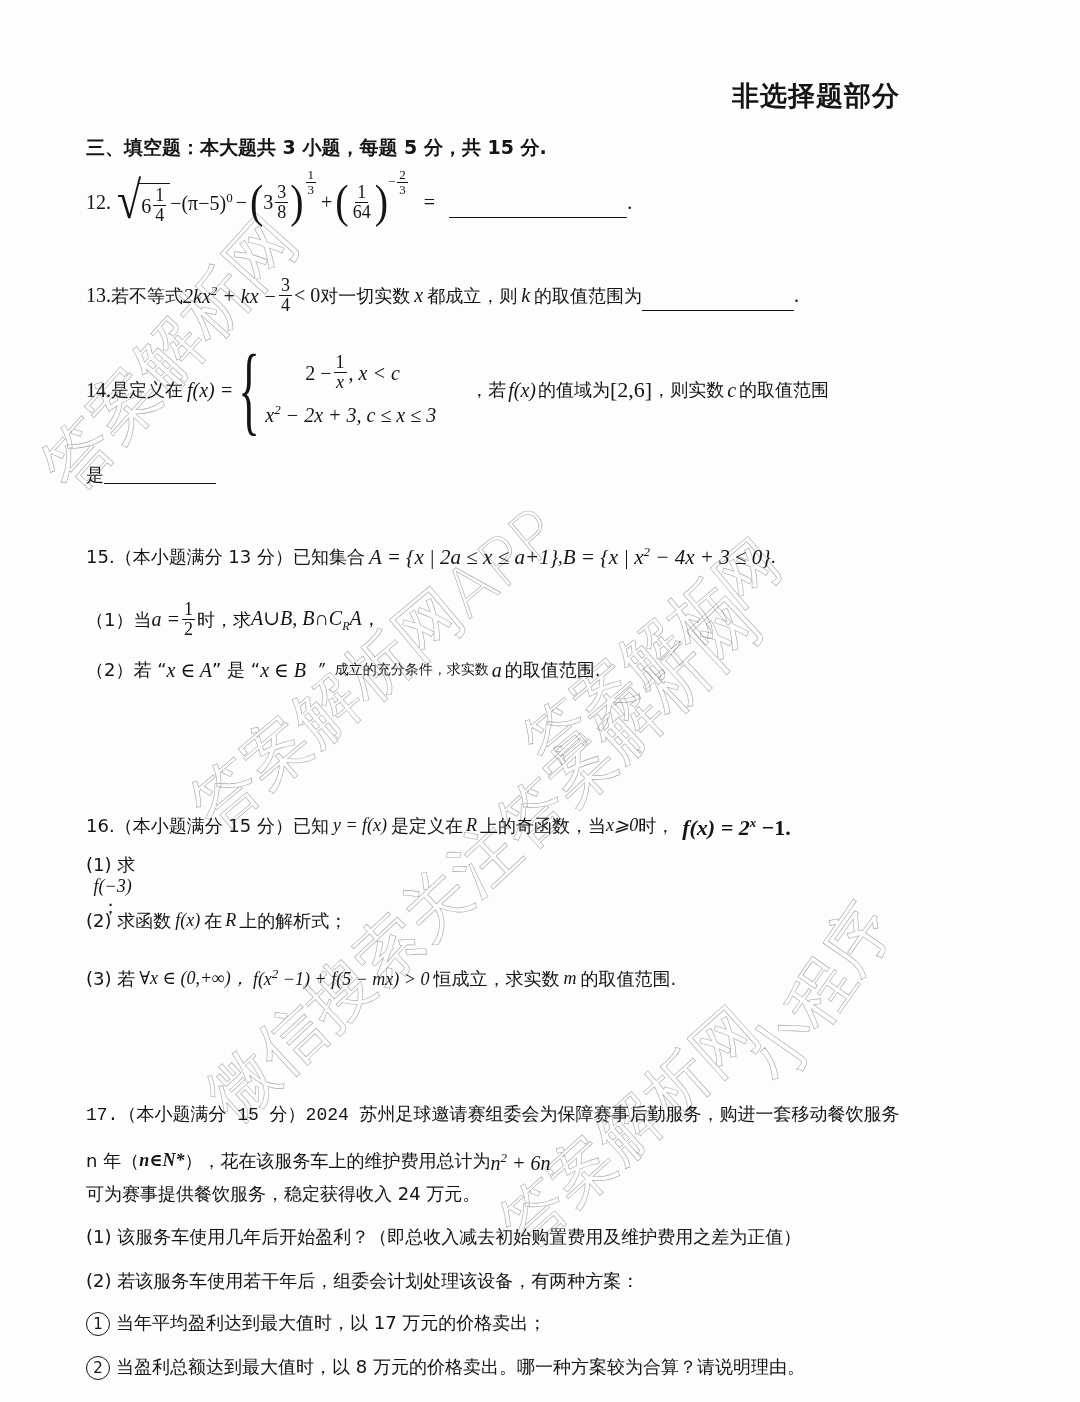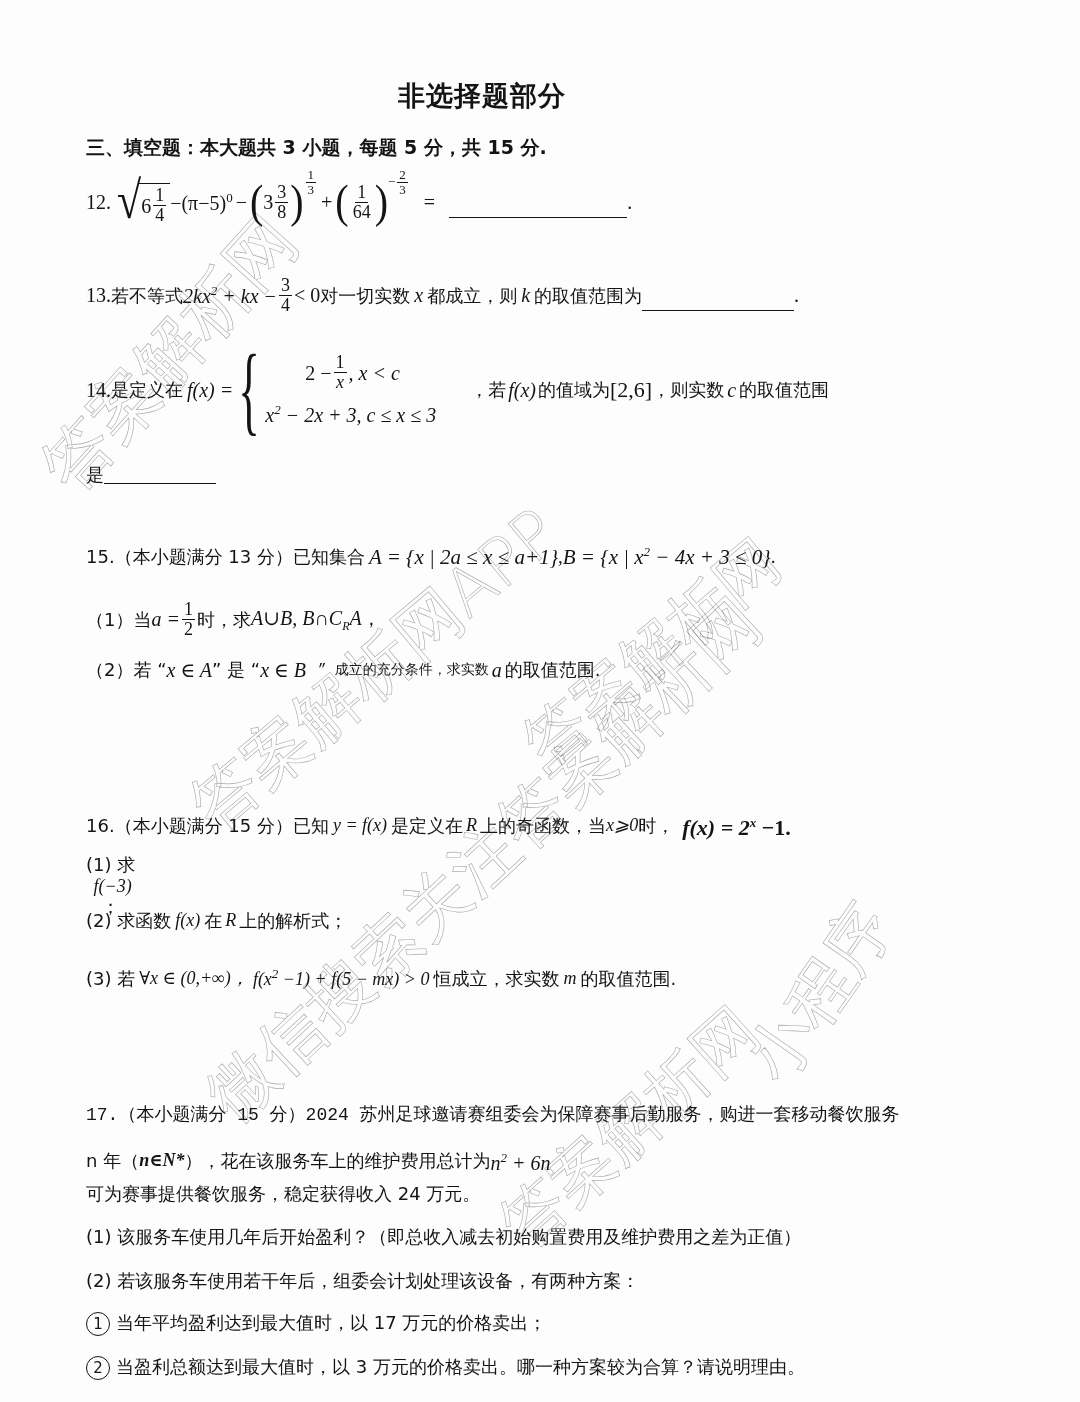--- a/index.html
+++ b/index.html
@@ -6,21 +6,21 @@
   body {
     width: 1080px; height: 1402px; position: relative; overflow: hidden;
     font-family: "DejaVu Serif", "Liberation Serif", serif;
     color: #141414;
   }
   .page { position: absolute; inset: 0; }
   .ln { position: absolute; left: 86px; white-space: nowrap; font-size: 19px; line-height: 1.2; }
   .serif-math { font-family: "Liberation Serif", "DejaVu Serif", serif; }
   .it { font-style: italic; }
   .b { font-weight: bold; }
-  .title { position: absolute; top: 78px; left: 0; width: 900px; text-align: center; font-size: 27px; font-weight: bold; letter-spacing: 1px; font-family: "DejaVu Sans", sans-serif; margin-left: 32px; }
+  .title { position: absolute; top: 78px; left: 0; width: 900px; text-align: right; font-size: 27px; font-weight: bold; letter-spacing: 1px; font-family: "DejaVu Sans", sans-serif; }
   .section { font-weight: bold; font-size: 19px; font-family: "DejaVu Sans", sans-serif; }
   .frac { display: inline-flex; flex-direction: column; align-items: center; vertical-align: middle; margin: 0 2px; font-size: 18px; line-height: 1.05; }
   .frac .num { border-bottom: 1.5px solid #141414; padding: 0 2px; }
   .frac .den { padding: 0 2px; }
   .frac.small { font-size: 13px; }
   .frac.small .num { border-bottom-width: 1px; }
   .sup { vertical-align: super; font-size: 13px; }
   .big-paren { font-size: 40px; vertical-align: middle; font-weight: 300; transform: scaleY(1.15); display: inline-block; }
   .sqrt { display: inline-flex; align-items: flex-start; }
   .sqrt .rad { font-size: 44px; line-height: 1; transform: scaleY(1.2); display: inline-block; margin-right: -2px; }
@@ -206,21 +206,21 @@
     <span>），花在该服务车上的维护费用总计为</span>
     <span class="it serif-math" style="font-size:20px;"><span>n</span><span class="sup">2</span><span> + 6n</span></span>
   </div>
   <div class="ln" style="top:1183px; font-size:18px; font-family:'DejaVu Sans',sans-serif;">可为赛事提供餐饮服务，稳定获得收入 24 万元。</div>
   <div class="ln" style="top:1226px; font-size:18px; font-family:'DejaVu Sans',sans-serif;">(1) 该服务车使用几年后开始盈利？（即总收入减去初始购置费用及维护费用之差为正值）</div>
   <div class="ln" style="top:1270px; font-size:18px; font-family:'DejaVu Sans',sans-serif;">(2) 若该服务车使用若干年后，组委会计划处理该设备，有两种方案：</div>
   <div class="ln" style="top:1312px; font-size:18px; font-family:'DejaVu Sans',sans-serif;">
     <span class="circled">1</span><span>当年平均盈利达到最大值时，以 17 万元的价格卖出；</span>
   </div>
   <div class="ln" style="top:1356px; font-size:18px; font-family:'DejaVu Sans',sans-serif;">
-    <span class="circled">2</span><span>当盈利总额达到最大值时，以 3 万元的价格卖出。哪一种方案较为合算？请说明理由。</span>
+    <span class="circled">2</span><span>当盈利总额达到最大值时，以 8 万元的价格卖出。哪一种方案较为合算？请说明理由。</span>
   </div>
 
   <div class="wm" style="left:90px; top:420px; font-size:68px; transform:rotate(-48deg);">答案解析网</div>
   <div class="wm" style="left:230px; top:760px; font-size:66px; transform:rotate(-40deg);">答案解析网APP</div>
   <div class="wm" style="left:560px; top:700px; font-size:62px; transform:rotate(-40deg);">答案解析网</div>
   <div class="wm" style="left:250px; top:1050px; font-size:66px; transform:rotate(-43deg);">微信搜索关注答案解析网</div>
   <div class="wm" style="left:800px; top:1010px; font-size:66px; transform:rotate(-55deg);">小程序</div>
   <div class="wm" style="left:540px; top:1180px; font-size:64px; transform:rotate(-42deg);">答案解析网</div>
 
 </div>

